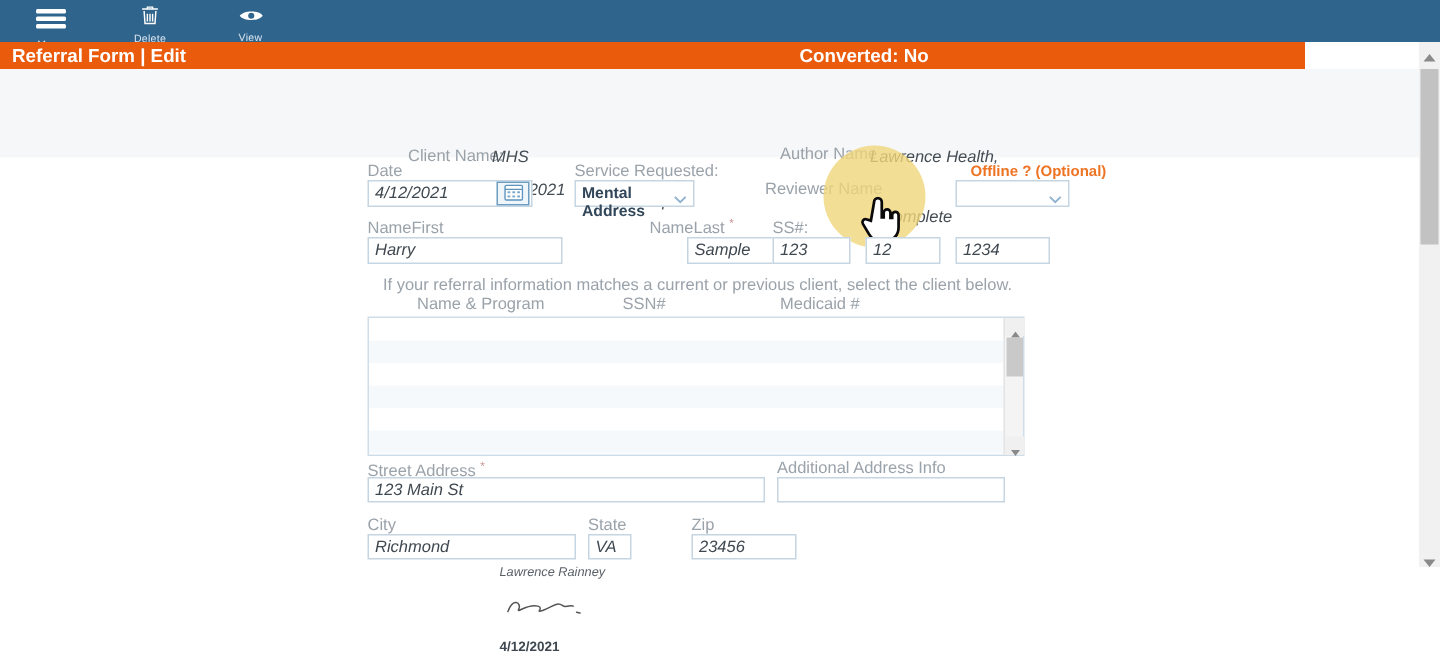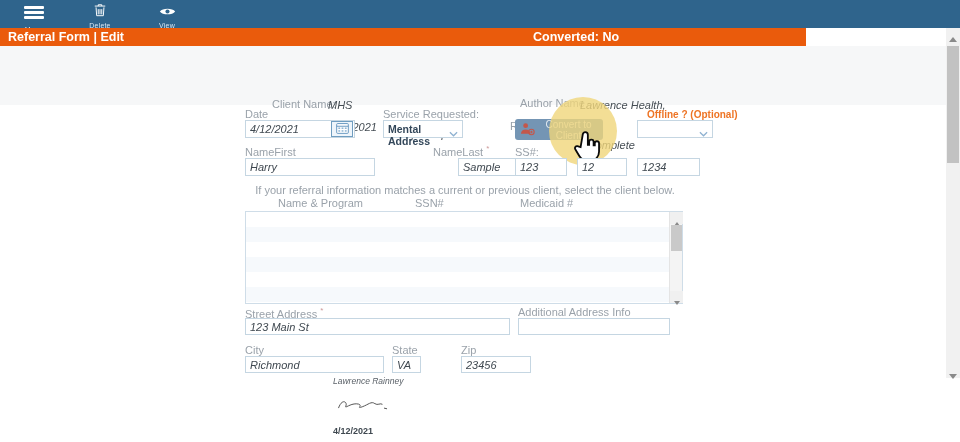--- a/index.html
+++ b/index.html
@@ -9,21 +9,21 @@
   
   .toolbar { position:absolute; left:0; top:0; width:960px; height:28px; background:#2f648c; }
   .tb-item { position:absolute; top:1px; width:44px; height:26px; text-align:center; cursor:pointer; }
   .tb-item .tb-label { display:block; font-size:7px; color:#d9e6f2; margin-top:1px; letter-spacing:.2px; }
   .tb-menu { left:12px; } .tb-delete { left:78px; } .tb-view { left:145px; }
   .hamburger { display:inline-block; margin-top:3px; }
   .hamburger i { display:block; width:20px; height:3px; background:#fff; border-radius:1px; margin:2px auto; }
   .tb-icon { display:inline-block; height:14px; margin-top:2px; }
 
   
-  .titlebar { position:absolute; left:0; top:28px; width:806px; height:18px; background:#ea5b0c; color:#fff; }
+  .titlebar { position:absolute; left:0; top:28px; width:870px; height:18px; background:#ea5b0c; color:#fff; }
   .tb-title { position:absolute; left:8px; top:2px; font-size:12.5px; font-weight:600; }
   .tb-converted { position:absolute; left:533px; top:2px; font-size:12.5px; font-weight:700; }
   .tb-lock { position:absolute; left:929px; top:3px; cursor:pointer; }
 
   
   .infoband { position:absolute; left:0; top:46px; width:946px; height:59px; background:#f6f7f8; }
   .hlbl { position:absolute; font-size:11px; color:#99a1a9; white-space:nowrap; }
   .hval { position:absolute; font-size:11px; font-style:italic; color:#454d54; white-space:nowrap; }
 
   
@@ -158,31 +158,20 @@
   </span>
 
   <span class="lbl f-svc-l">Service Requested:</span>
   <div class="sel f-svc">
     <span>Mental Address</span>
     <span class="chev"><svg viewBox="0 0 10 6" width="9" height="6">
           <path d="M1 1 l4 4 4-4" stroke="#8fb2d1" stroke-width="1.4" fill="none"></path>
         </svg></span>
   </div>
 
-  <button class="convert-btn">
-    <span>
-      <svg viewBox="0 0 16 14" width="15" height="14">
-          <circle cx="6" cy="3.4" r="2.6" fill="#c4574b"></circle>
-          <path d="M1 12 c0-3 2.2-4.6 5-4.6 s5 1.6 5 4.6 z" fill="#c4574b"></path>
-          <circle cx="12.2" cy="10.2" r="2.9" fill="none" stroke="#c4574b" stroke-width="1.2"></circle>
-          <path d="M12.2 8.9 v2.6 M10.9 10.2 h2.6" stroke="#c4574b" stroke-width="1.1"></path>
-        </svg>
-    </span>
-    <span>Convert to Client</span>
-  </button>
   <div class="hl-circle"></div>
   <span class="hand-cursor">
     <svg viewBox="0 0 28 30" width="30" height="32">
         <path d="M10 3.5 c0-1.4 1.1-2.5 2.4-2.5 1.3 0 2.4 1.1 2.4 2.5 l0 9.5 1.2 0 0-2.8 c0-1.2 1-2.1 2.1-2.1 1.2 0 2.1 1 2.1 2.1 l0 3.2 1.1 0 0-1.8 c0-1.1 .9-2 2-2 1.1 0 2 .9 2 2 l0 7.6 c0 4.9-3.2 8.6-8.6 8.6 l-3.1 0 c-3.2 0-5.2-1.6-6.8-4.3 l-3.8-6.4 c-.9-1.5 .3-3.2 2-2.9 l3 .9 z" fill="#fff" stroke="#0a0a0a" stroke-width="1.7"></path>
       </svg>
   </span>
 
   <span class="lbl f-off-l">Offline ? (Optional)</span>
   <div class="sel f-off">
     <span></span>

